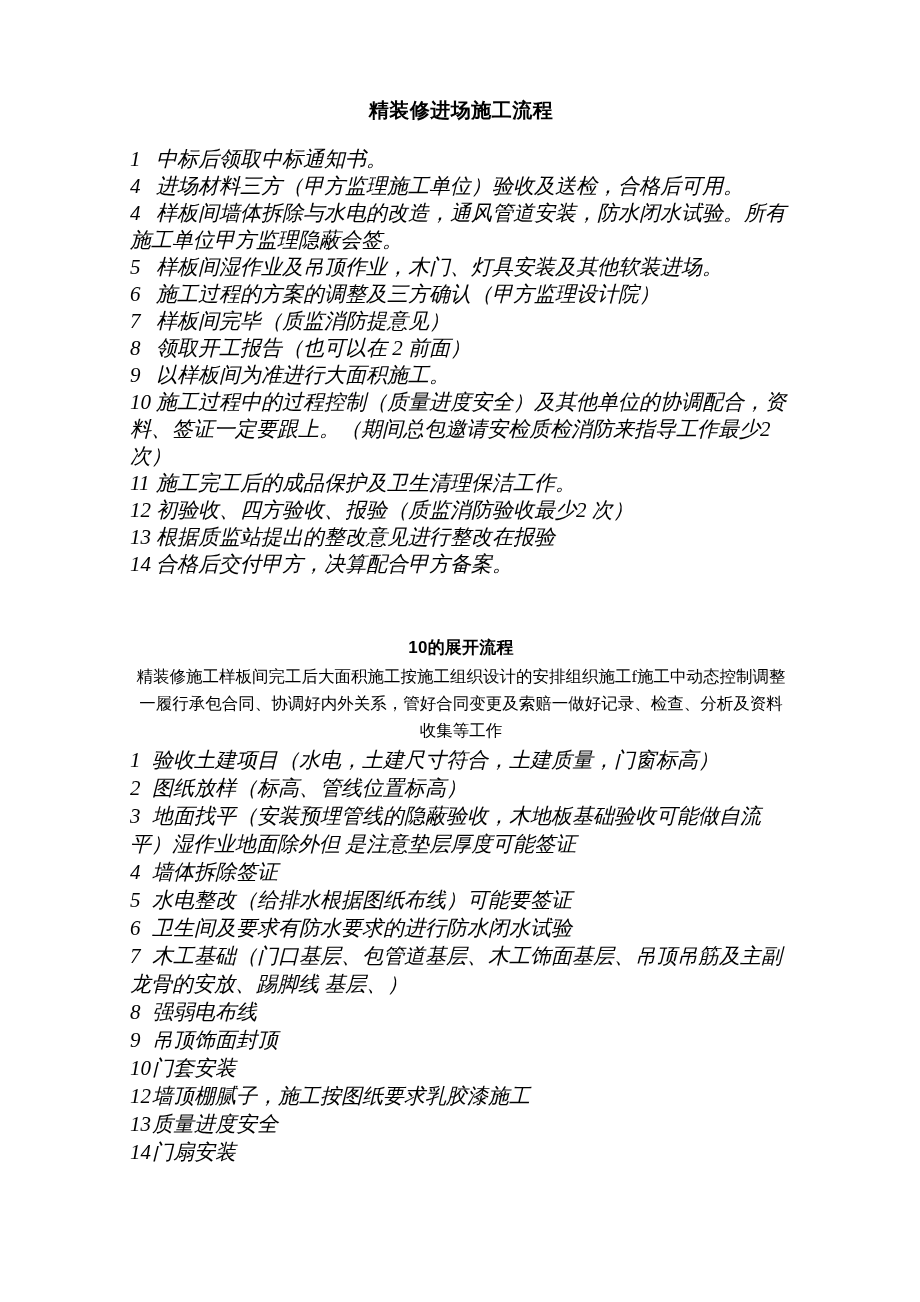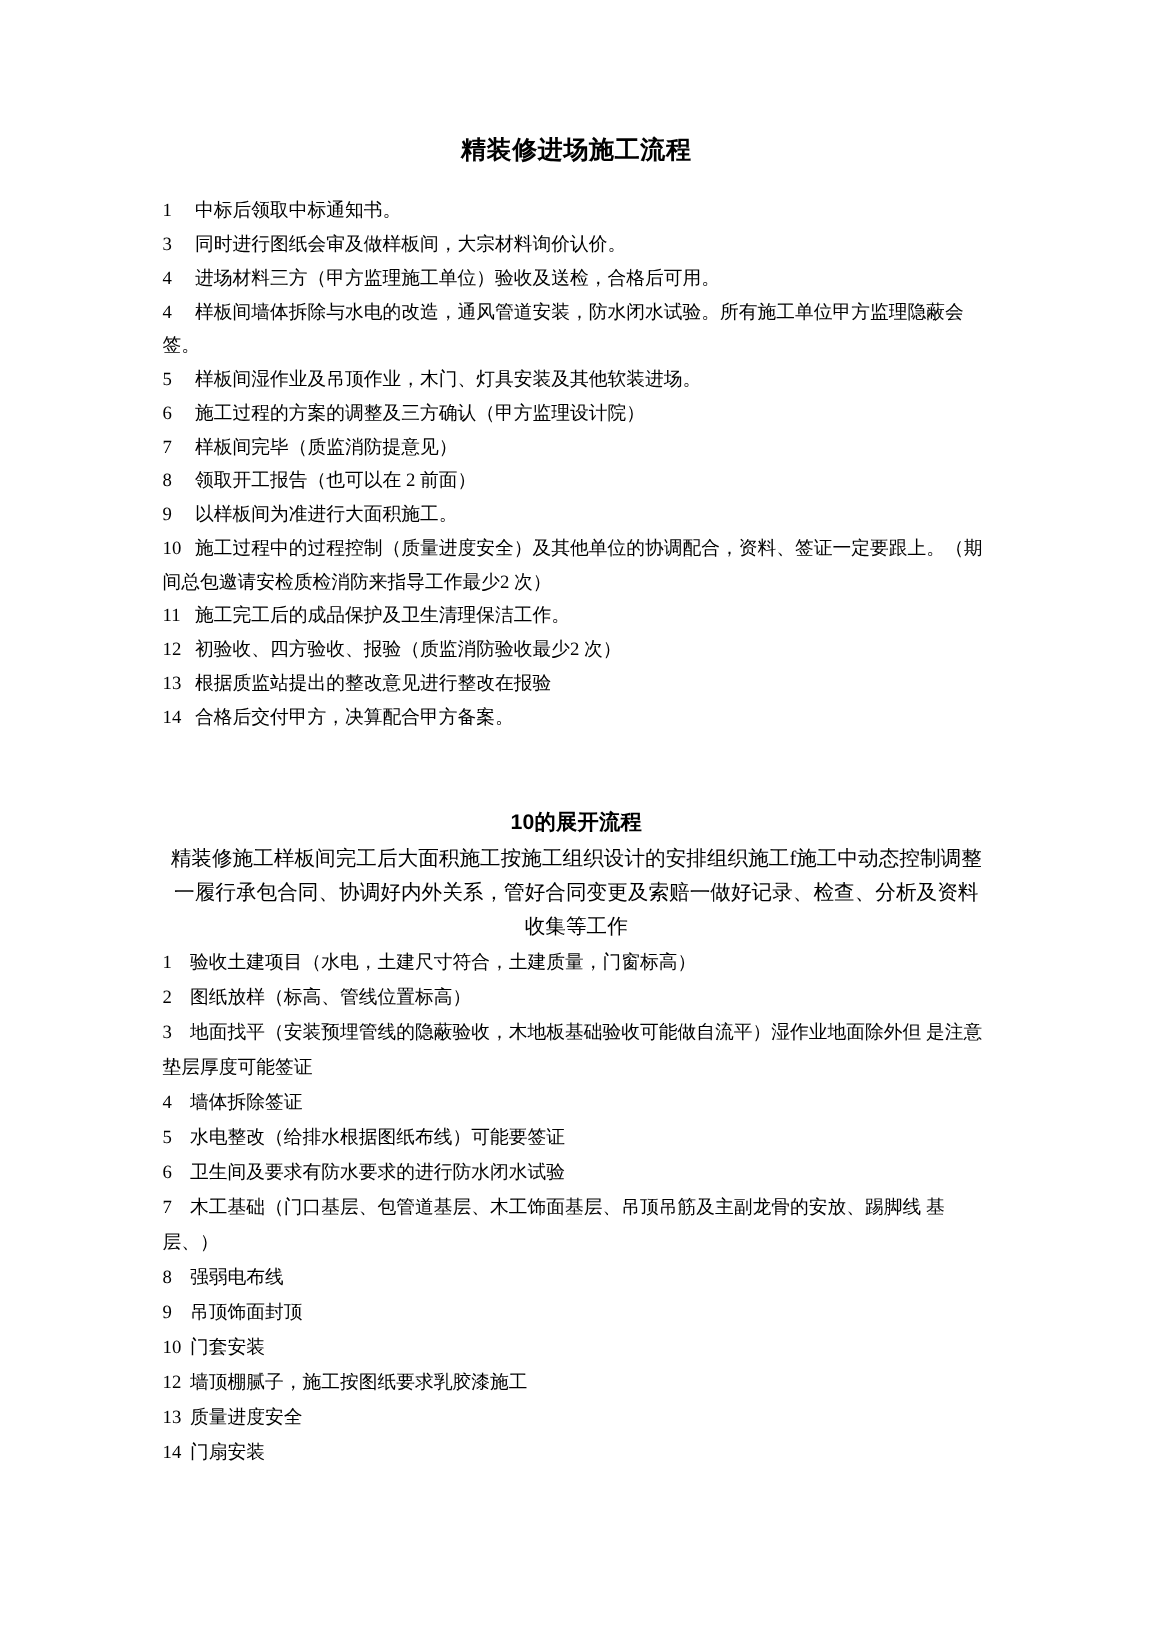--- a/index.html
+++ b/index.html
@@ -22,21 +22,21 @@
     height: 1302px;
     box-sizing: border-box;
     padding: 0;
     background: #ffffff;
     overflow: hidden;
   }
 
   .content {
     position: absolute;
     left: 130px;
-    top: 14px;
+    top: 4px;
     width: 662px;
   }
 
   
   .doc-title {
     text-align: center;
     font-size: 20px;
     font-weight: bold;
     line-height: 28px;
     margin: 0;
@@ -78,25 +78,26 @@
   }
 
   
   ol.flow-list {
     list-style: none;
     margin: 0;
     padding: 0;
   }
   ol.flow-list > li {
     position: relative;
-    font-size: 15px;
+    font-size: 21px;
     line-height: 27px;
     padding-left: 26px;
     margin: 0;
     text-indent: 0;
+    font-style: italic;
   }
   ol.flow-list > li > .idx {
     position: absolute;
     left: 0;
     top: 0;
     width: 22px;
     text-align: left;
     font-family: "Liberation Serif", "DejaVu Serif", serif;
   }
   ol.flow-list > li > .txt {
@@ -136,21 +137,20 @@
 
 <div class="page">
   <div class="content">
 
     <h1 class="doc-title">精装修进场施工流程</h1>
 
     <div class="gap-title-list"></div>
 
     <ol class="flow-list list-a" id="list-section1">
         <li><span class="idx">1</span><span class="txt">中标后领取中标通知书。</span></li>
-        <li><span class="idx">3</span><span class="txt">同时进行图纸会审及做样板间，大宗材料询价认价。</span></li>
         <li><span class="idx">4</span><span class="txt">进场材料三方（甲方监理施工单位）验收及送检，合格后可用。</span></li>
         <li><span class="idx">4</span><span class="txt">样板间墙体拆除与水电的改造，通风管道安装，防水闭水试验。所有施工单位甲方监理隐蔽会签。</span></li>
         <li><span class="idx">5</span><span class="txt">样板间湿作业及吊顶作业，木门、灯具安装及其他软装进场。</span></li>
         <li><span class="idx">6</span><span class="txt">施工过程的方案的调整及三方确认（甲方监理设计院）</span></li>
         <li><span class="idx">7</span><span class="txt">样板间完毕（质监消防提意见）</span></li>
         <li><span class="idx">8</span><span class="txt">领取开工报告（也可以在 2 前面）</span></li>
         <li><span class="idx">9</span><span class="txt">以样板间为准进行大面积施工。</span></li>
         <li><span class="idx">10</span><span class="txt">施工过程中的过程控制（质量进度安全）及其他单位的协调配合，资料、签证一定要跟上。（期间总包邀请安检质检消防来指导工作最少2 次）</span></li>
         <li><span class="idx">11</span><span class="txt">施工完工后的成品保护及卫生清理保洁工作。</span></li>
         <li><span class="idx">12</span><span class="txt">初验收、四方验收、报验（质监消防验收最少2 次）</span></li>

